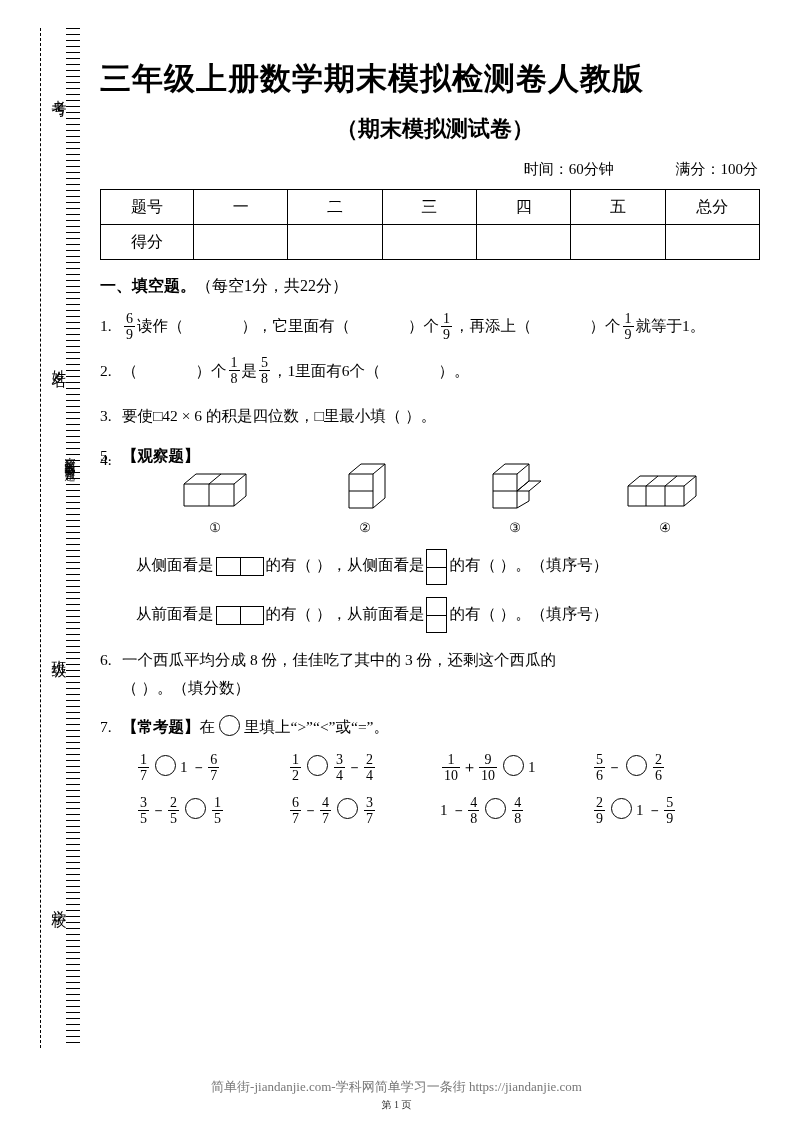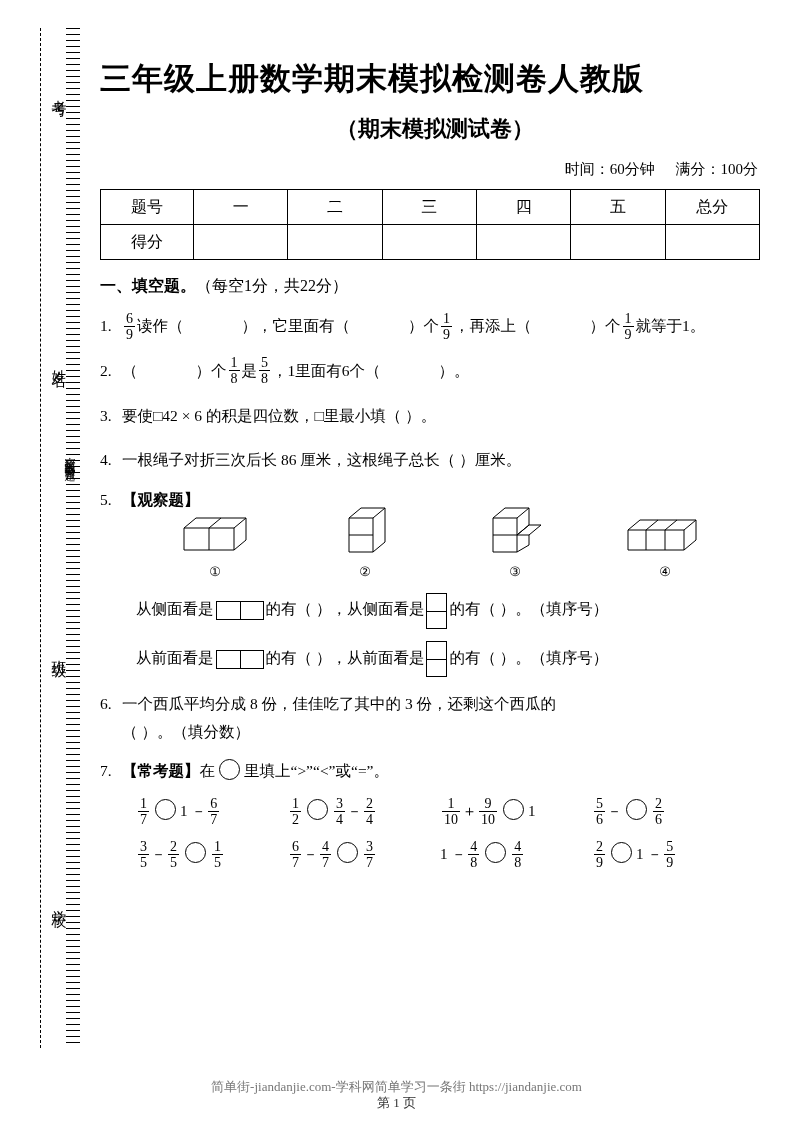--- a/index.html
+++ b/index.html
@@ -72,21 +72,21 @@
     font-size:22px;
     text-align:center;
     margin-top:14px;
   }
   .meta{
     text-align:right;
     font-size:15px;
     margin-top:16px;
     padding-right:12px;
   }
-  .meta span{margin-left:17px;font-family:Liberation Serif, serif;}
+  .meta span{margin-left:58px;font-family:Liberation Serif, serif;}
   table.score{
     border-collapse:collapse;
     width:660px;
     margin-top:10px;
     table-layout:fixed;
   }
   table.score td{
     border:1px solid #000;
     height:32px;
     text-align:center;
@@ -191,21 +191,21 @@
     position:absolute;
     left:0;right:0;bottom:26px;
     text-align:center;
     font-size:13px;
     color:#777;
   }
   .pageno{
     position:absolute;
     left:0;right:0;bottom:10px;
     text-align:center;
-    font-size:13px;
+    font-size:10px;
     color:#333;
   }
 </style>
 </head>
 <body>
 
 <div class="page">
 
   <div class="seal">
     <div class="dashline"></div>
@@ -264,21 +264,20 @@
       <span>（</span><span class="blank"></span><span>）个</span><span class="frac"><span class="n">1</span><span class="d">8</span></span><span>是</span><span class="frac"><span class="n">5</span><span class="d">8</span></span><span>，1里面有6个（</span><span class="blank"></span><span>）。</span>
     </div>
 
     <div class="q">
       <span class="num">3.</span>
       <span>要使□42 × 6 的积是四位数，□里最小填（          ）。</span>
     </div>
 
     <div class="q">
       <span class="num">4.</span>
-      <span>一根绳子对折三次后长 86 厘米，这根绳子总长（          ）厘米。</span>
     </div>
 
     <div class="q" style="line-height:1.6;">
       <span class="num">5.</span>
       <span class="tag">【观察题】</span>
     </div>
 
     <div class="shapes">
       <div class="shapewrap">
         <svg width="74" height="44" viewBox="0 0 74 44">

